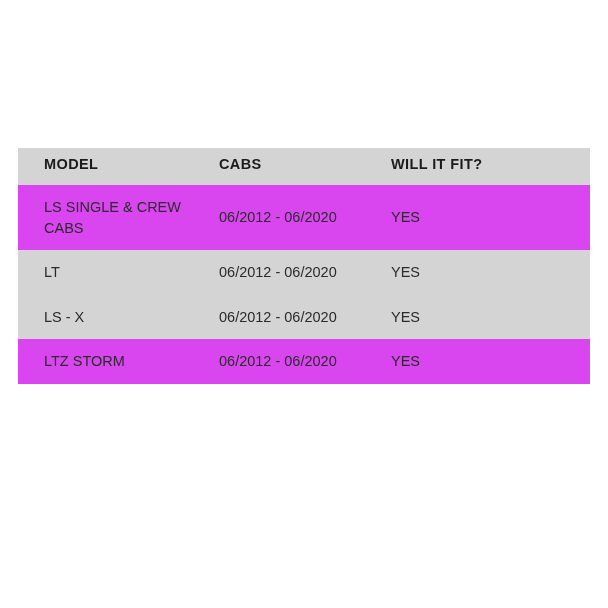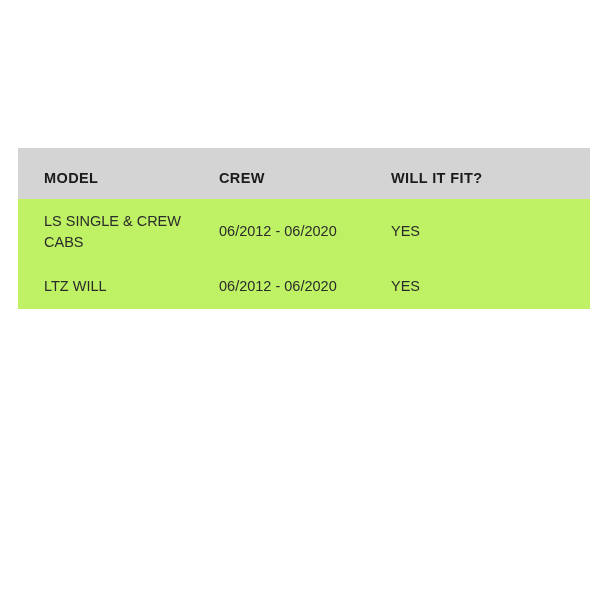--- a/index.html
+++ b/index.html
@@ -30,66 +30,76 @@
   .fit-table col.c-model { width: 185px; }
   .fit-table col.c-year  { width: 172px; }
   .fit-table col.c-fit   { width: 215px; }
 
   .fit-table th {
     text-align: left;
     font-size: 14.5px;
     font-weight: bold;
     letter-spacing: 0.4px;
     color: #1b1b1b;
-    padding: 22px 0 13px 26px;
+    padding: 8px 0 13px 26px;
     vertical-align: middle;
   }
   .fit-table thead tr {
     background: #d4d4d4;
   }
   .fit-table td {
     text-align: left;
     font-size: 14.5px;
     font-weight: normal;
     color: #2b2b2b;
     padding: 12px 0 12px 26px;
     vertical-align: middle;
     line-height: 1.42;
   }
   .fit-table tbody tr.shade-a { background: #d4d4d4; }
-  .fit-table tbody tr.shade-b { background: #bef264; }
+  .fit-table tbody tr.shade-b { background: #d946ef; }
 
   .fit-table td.col-year,
   .fit-table th.col-year { padding-left: 16px; }
   .fit-table td.col-fit,
   .fit-table th.col-fit { padding-left: 16px; }
 </style>
 </head>
 <body>
 
 <div class="page">
   <table class="fit-table">
     <colgroup>
       <col class="c-model">
       <col class="c-year">
       <col class="c-fit">
     </colgroup>
     <thead>
       <tr>
         <th class="col-model">MODEL</th>
-        <th class="col-year">CREW</th>
+        <th class="col-year">CABS</th>
         <th class="col-fit">WILL IT FIT?</th>
       </tr>
     </thead>
     <tbody>
       <tr class="shade-b">
         <td class="col-model">LS SINGLE &amp; CREW CABS</td>
         <td class="col-year">06/2012 - 06/2020</td>
         <td class="col-fit">YES</td>
       </tr>
+      <tr class="shade-a">
+        <td class="col-model">LT</td>
+        <td class="col-year">06/2012 - 06/2020</td>
+        <td class="col-fit">YES</td>
+      </tr>
+      <tr class="shade-a">
+        <td class="col-model">LS - X</td>
+        <td class="col-year">06/2012 - 06/2020</td>
+        <td class="col-fit">YES</td>
+      </tr>
       <tr class="shade-b">
-        <td class="col-model">LTZ WILL</td>
+        <td class="col-model">LTZ STORM</td>
         <td class="col-year">06/2012 - 06/2020</td>
         <td class="col-fit">YES</td>
       </tr>
     </tbody>
   </table>
 </div>
 
 </body></html>

